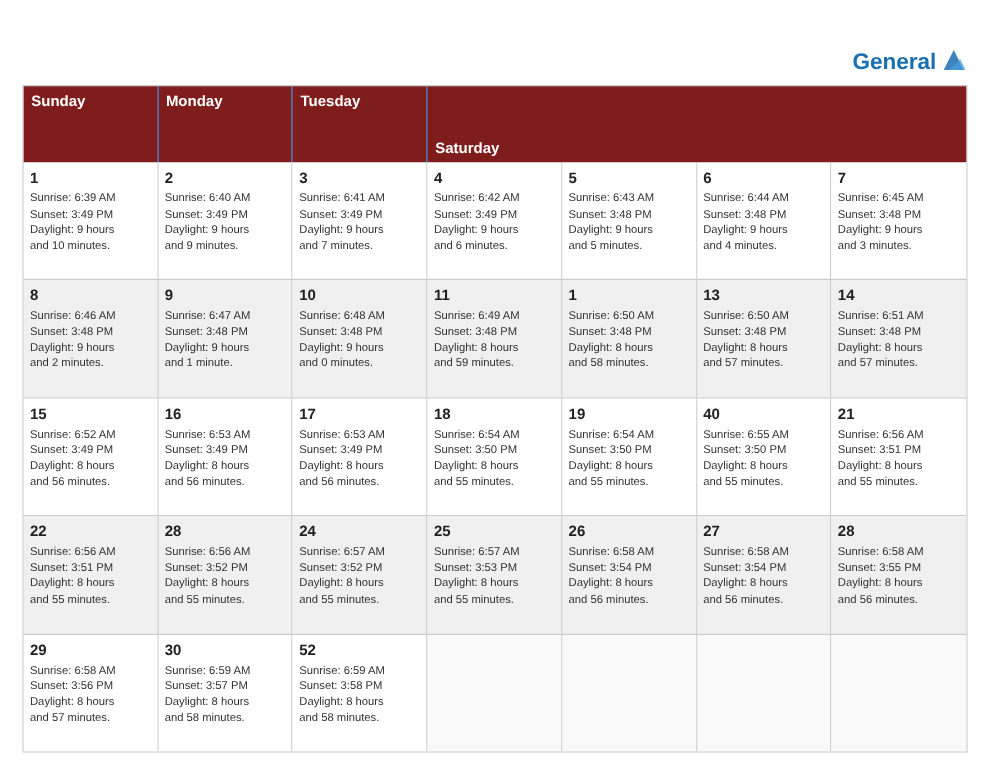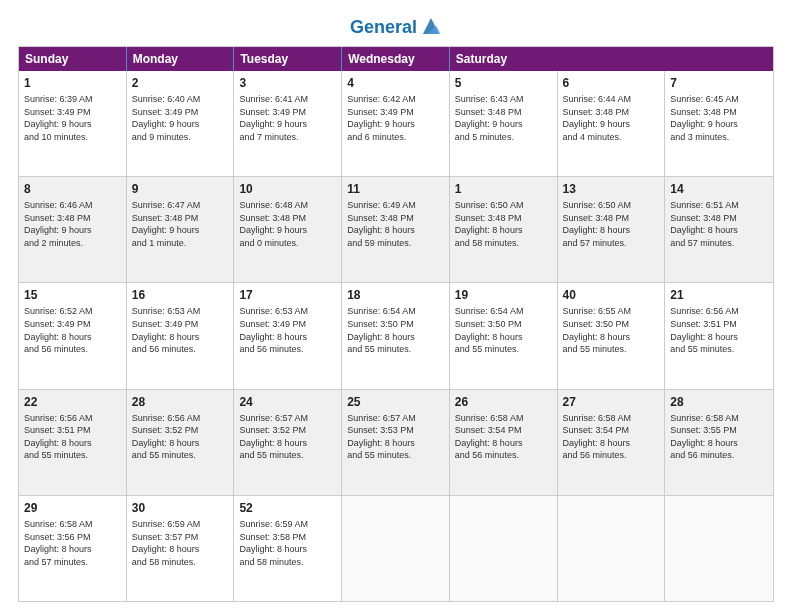--- a/index.html
+++ b/index.html
@@ -13,22 +13,23 @@
     .page {
       width: 792px;
       height: 612px;
       padding: 18px 18px 10px 18px;
       display: flex;
       flex-direction: column;
     }
     .header {
       display: flex;
       align-items: flex-start;
-      justify-content: center;
+      justify-content: flex-end;
       margin-bottom: 10px;
+      margin-top: 22px;
     }
     .logo {
       display: flex;
       align-items: center;
     }
     .logo-text {
       font-size: 18px;
       font-weight: bold;
       color: #333;
       line-height: 1.1;
@@ -58,31 +59,31 @@
     }
     .calendar {
       flex: 1;
       display: flex;
       flex-direction: column;
       border: 1px solid #ccc;
     }
     .cal-header {
       display: grid;
       grid-template-columns: repeat(7, 1fr);
-      background: #701a75;
+      background: #7f1d1d;
     }
     .cal-header-cell {
       color: #fff;
       font-size: 12px;
       font-weight: bold;
       padding: 5px 6px;
       text-align: left;
       border-right: 1px solid #4a8dd5;
     }
-    .cal-header-cell:last-child { border-right: none; }
+    .cal-header-cell:last-child { border-right: none; margin-top: 37px; }
     .cal-body {
       flex: 1;
       display: flex;
       flex-direction: column;
     }
     .cal-row {
       display: grid;
       grid-template-columns: repeat(7, 1fr);
       flex: 1;
       border-top: 1px solid #ccc;
@@ -135,21 +136,20 @@
       <div class="month-title"></div>
       <div class="subtitle"></div>
     </div>
   </div>
 
   <div class="calendar">
     <div class="cal-header">
     <div class="cal-header-cell">Sunday</div>
         <div class="cal-header-cell">Monday</div>
         <div class="cal-header-cell">Tuesday</div>
-        <div class="cal-header-cell">Wednesday</div>
         <div class="cal-header-cell">Saturday</div>
       </div>
     <div class="cal-body">
     <div class="cal-row">
           <div class="cal-cell">
             <div class="day-num">1</div>
             <div class="cell-info">Sunrise: 6:39 AM<br>Sunset: 3:49 PM<br>Daylight: 9 hours<br>and 10 minutes.</div>
           </div>
           <div class="cal-cell">
             <div class="day-num">2</div>

